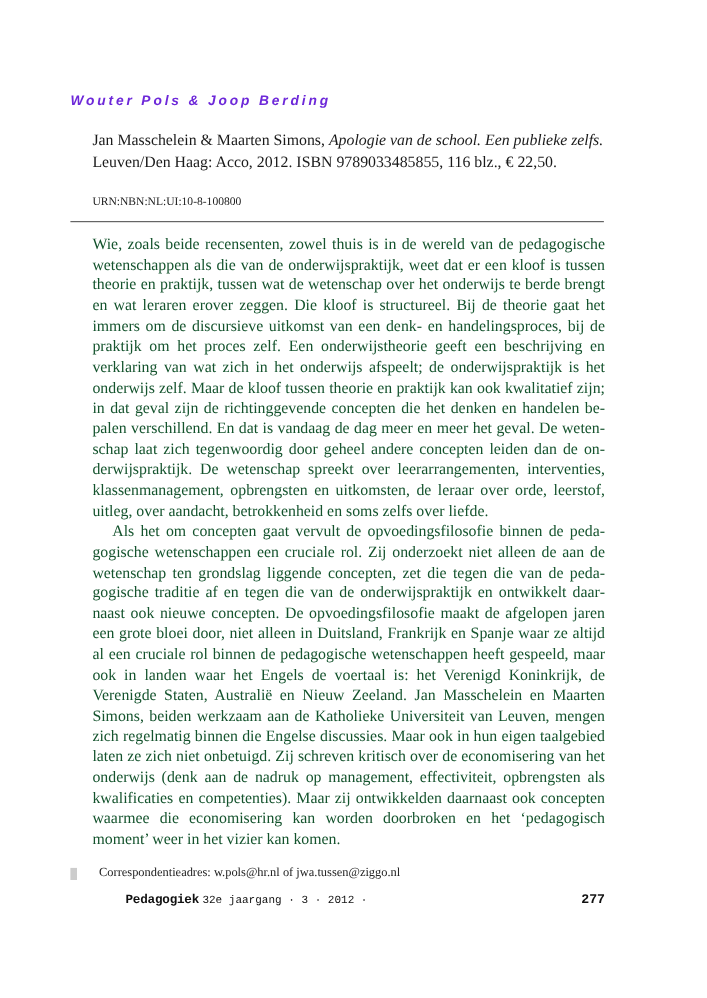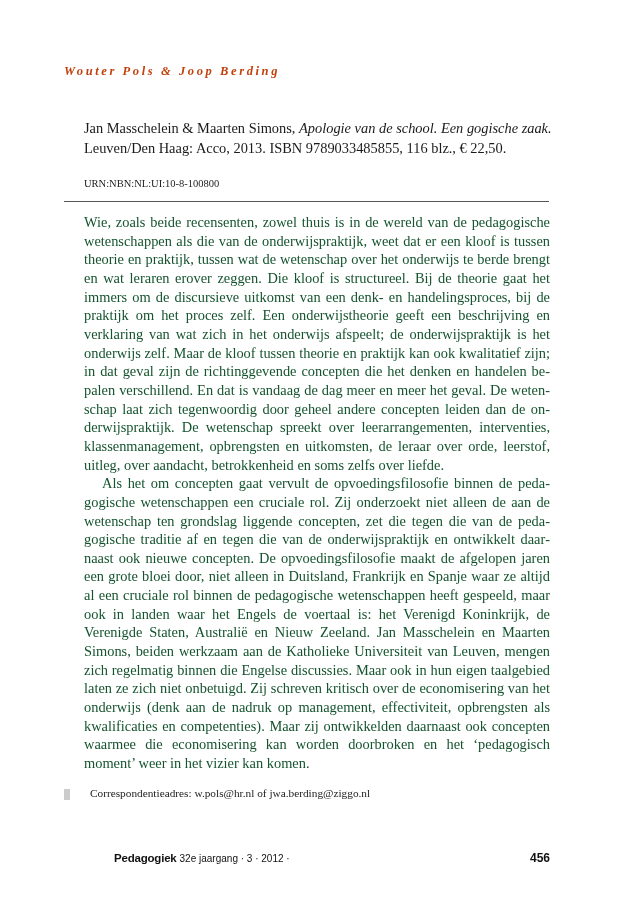--- a/index.html
+++ b/index.html
@@ -1,21 +1,21 @@
 <!DOCTYPE html>
 <html><head>
 <meta charset="utf-8">
 <style>
   html, body { margin: 0; padding: 0; background: #ffffff; }
   body { width: 643px; height: 907px; position: relative; overflow: hidden; font-family: "Liberation Serif", "DejaVu Serif", serif; color: #1a1a1a; }
   .header-authors {
-    position: absolute; left: 64px; top: 64px;
-    font-family: Liberation Serif, serif;
+    position: absolute; left: 64px; top: 84px;
+    font-family: Liberation Sans, sans-serif;
     font-style: italic; font-weight: bold; font-size: 12.5px;
-    letter-spacing: 2.6px; color: #c2410c;
+    letter-spacing: 2.6px; color: #6d28d9;
   }
   .citation {
     position: absolute; left: 84px; top: 118px; width: 470px;
     font-size: 14.4px; line-height: 20px; color: #1a1a1a;
   }
   .citation .it { font-style: italic; }
   .urn {
     position: absolute; left: 84px; top: 178px;
     font-size: 10.5px; color: #222;
   }
@@ -32,47 +32,47 @@
   .body-text p.indent { text-indent: 18px; }
   .corr-marker {
     position: absolute; left: 64px; top: 789px; width: 6px; height: 11px;
     background: #cccccc;
   }
   .corr {
     position: absolute; left: 90px; top: 787px;
     font-size: 11.3px; color: #222;
   }
   .footer {
-    position: absolute; left: 114px; top: 848px; width: 436px;
+    position: absolute; left: 114px; top: 808px; width: 436px;
     display: flex; justify-content: space-between; align-items: baseline;
-    font-family: Liberation Sans, sans-serif; color: #111;
+    font-family: Liberation Mono, monospace; color: #111;
   }
   .footer .journal { font-weight: bold; font-size: 11.5px; letter-spacing: -0.2px; }
   .footer .issue { font-size: 10px; margin-left: 3px; }
   .footer .page { font-size: 12px; font-weight: bold; }
 </style>
 </head>
 <body>
 
 <div class="header-authors">Wouter Pols &amp; Joop Berding</div>
 
 <div class="citation">
-  <span>Jan Masschelein &amp; Maarten Simons, </span><span class="it">Apologie van de school. Een gogische zaak.</span><span> Leuven/Den Haag: Acco, 2013. ISBN 9789033485855, 116 blz., € 22,50.</span>
+  <span>Jan Masschelein &amp; Maarten Simons, </span><span class="it">Apologie van de school. Een publieke zelfs.</span><span> Leuven/Den Haag: Acco, 2012. ISBN 9789033485855, 116 blz., € 22,50.</span>
 </div>
 
 <div class="urn">URN:NBN:NL:UI:10-8-100800</div>
 
 <div class="rule"></div>
 
 <div class="body-text">
   <p>Wie, zoals beide recensenten, zowel thuis is in de wereld van de pedagogische wetenschappen als die van de onderwijspraktijk, weet dat er een kloof is tus­sen theorie en praktijk, tussen  wat de wetenschap over het onderwijs te berde brengt en wat leraren erover zeggen. Die kloof is structureel. Bij de theorie gaat het immers om de discursieve uitkomst van een denk- en handelingsproces, bij de praktijk om het proces zelf. Een onderwijstheorie geeft een beschrijving en verklaring van wat zich in het onderwijs afspeelt; de onderwijspraktijk is het onderwijs zelf. Maar de kloof tussen theorie en praktijk kan ook kwalitatief zijn; in dat geval zijn de richtinggevende concepten die het denken en handelen be­palen verschillend. En dat is vandaag de dag meer en meer het geval. De weten­schap laat zich tegenwoordig door geheel andere concepten leiden dan de on­derwijspraktijk. De wetenschap spreekt over leerarrangementen, interventies, klassenmanagement, opbrengsten en uitkomsten, de leraar over orde, leerstof, uitleg, over aandacht, betrokkenheid en soms zelfs over liefde.</p>
   <p class="indent">Als het om concepten gaat vervult de opvoedingsfilosofie binnen de peda­gogische wetenschappen een cruciale rol. Zij onderzoekt niet alleen de aan de wetenschap ten grondslag liggende concepten, zet die tegen die van de peda­gogische traditie af en tegen die van de onderwijspraktijk en ontwikkelt daar­naast ook nieuwe concepten. De opvoedingsfilosofie maakt de afgelopen jaren een grote bloei door, niet alleen in Duitsland, Frankrijk en Spanje waar ze al­tijd al een cruciale rol binnen de pedagogische wetenschappen heeft gespeeld, maar ook in landen waar het Engels de voertaal is: het Verenigd Koninkrijk, de Verenigde Staten, Australië en Nieuw Zeeland. Jan Masschelein en Maarten Simons, beiden werkzaam aan de Katholieke Universiteit van Leuven, mengen zich regelmatig binnen die Engelse discussies. Maar ook in hun eigen taalgebied laten ze zich niet onbetuigd. Zij schreven kritisch over de economisering van het onderwijs (denk aan de nadruk op management, effectiviteit, opbrengsten als kwalificaties en competenties). Maar zij ontwikkelden daarnaast ook concep­ten waarmee die economisering kan worden doorbroken en het ‘pedagogisch moment’ weer in het vizier kan komen.</p>
 </div>
 
 <div class="corr-marker"></div>
-<div class="corr">Correspondentieadres: w.pols@hr.nl of jwa.berding@ziggo.nl</div>
+<div class="corr">Correspondentieadres: w.pols@hr.nl of jwa.tussen@ziggo.nl</div>
 
 <div class="footer">
   <span>
     <span class="journal">Pedagogiek</span><span class="issue">32e jaargang  · 3 · 2012 ·</span>
   </span>
-  <span class="page">456</span>
+  <span class="page">277</span>
 </div>
 
 </body></html>

